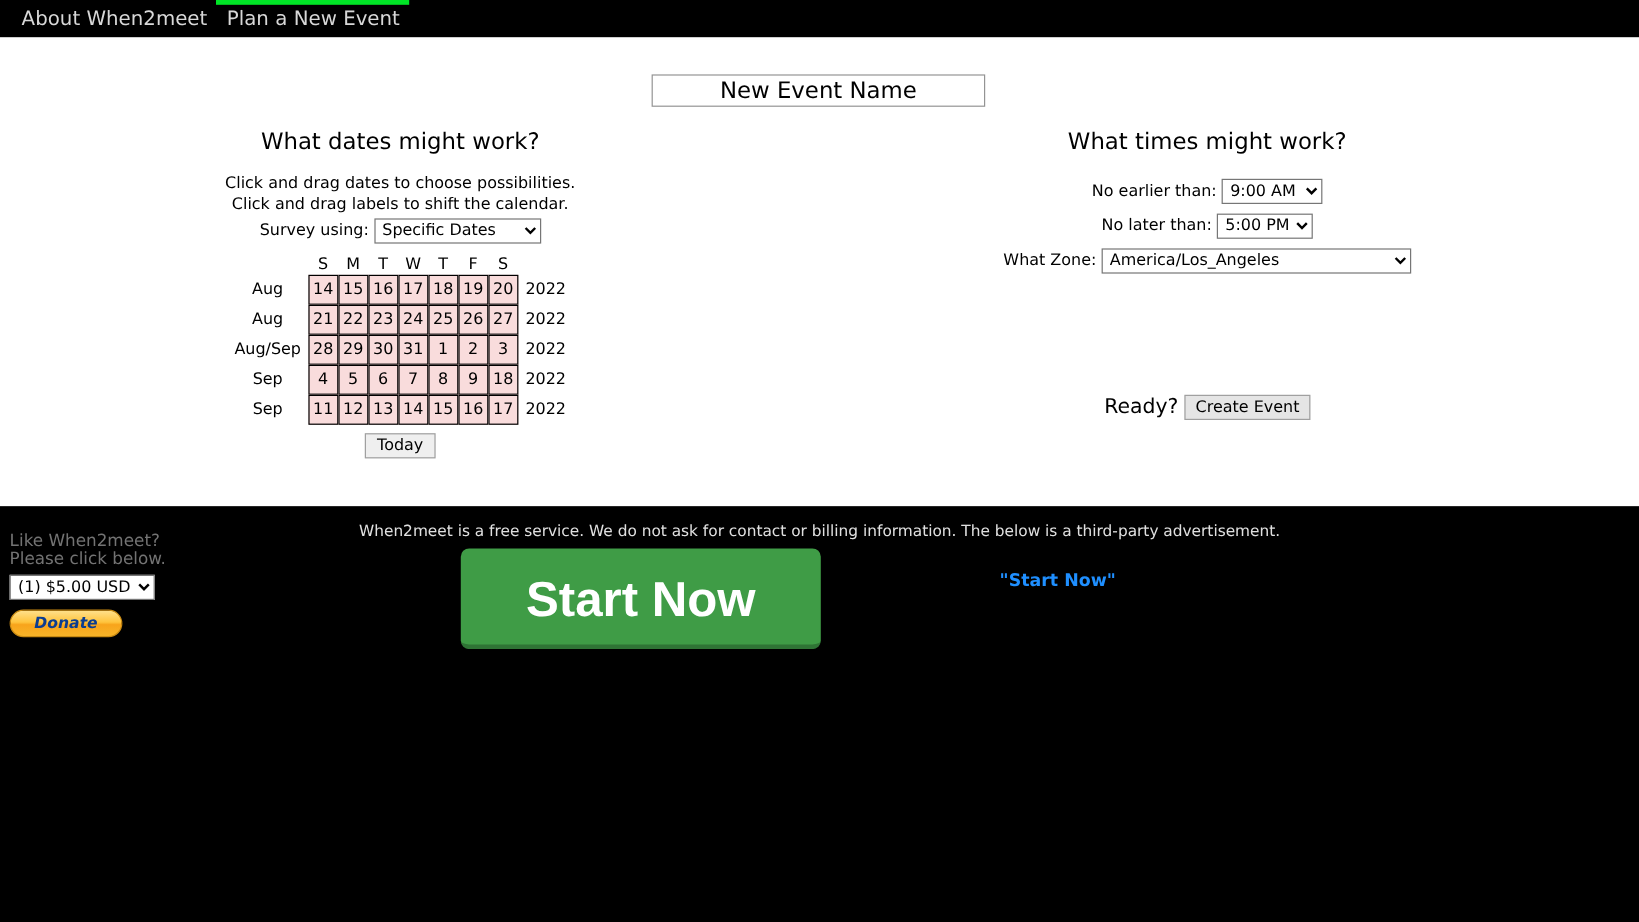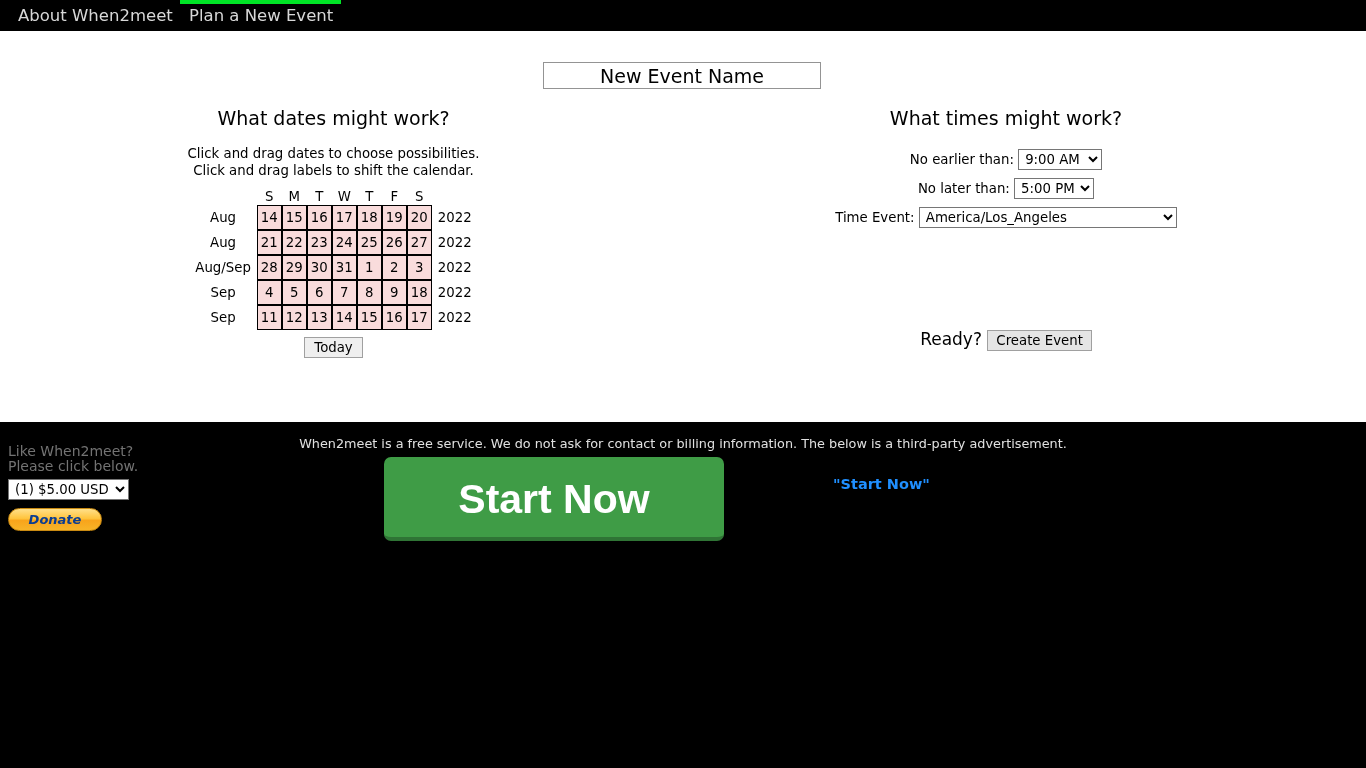--- a/index.html
+++ b/index.html
@@ -246,21 +246,21 @@
     top: 14px;
     width: 1366px;
     text-align: center;
     font-size: 12.8px;
     color: #e0e0e0;
   }
   #ad-start-now {
     position: absolute;
     left: 384px;
     top: 35px;
-    width: 340px;
+    width: 300px;
     height: 84px;
     background: #3f9c46;
     border-radius: 7px;
     border-bottom: 4px solid #2f7435;
     color: #ffffff;
     font-family: "Liberation Sans", "DejaVu Sans", sans-serif;
     font-size: 41px;
     font-weight: bold;
     line-height: 84px;
     text-align: center;
@@ -289,20 +289,24 @@
 
 <div id="content">
 
   <input id="event-name-input" type="text" value="New Event Name" style="">
 
   <div id="dates-panel">
     <div class="panel-heading">What dates might work?</div>
     <div class="hint-line">Click and drag dates to choose possibilities.</div>
     <div class="hint-line">Click and drag labels to shift the calendar.</div>
 
+    <div class="survey-row">
+      <span>Survey using:</span>
+      <select id="survey-using-select"><option>Specific Dates</option><option>Days of the Week</option></select>
+    </div>
 
     <table id="calendar">
       <thead>
         <tr>
           <th></th>
           <th class="cal-dayhead">S</th>
           <th class="cal-dayhead">M</th>
           <th class="cal-dayhead">T</th>
           <th class="cal-dayhead">W</th>
           <th class="cal-dayhead">T</th>
@@ -380,21 +384,21 @@
       <span>No earlier than:</span>
       <select id="no-earlier-select"><option>9:00 AM</option></select>
     </div>
 
     <div class="time-row">
       <span>No later than:</span>
       <select id="no-later-select"><option>5:00 PM</option></select>
     </div>
 
     <div class="time-row">
-      <span>Time Event:</span>
+      <span>What Zone:</span>
       <select id="timezone-select"><option>America/Los_Angeles</option></select>
     </div>
 
     <div id="ready-row">
       <span>Ready?</span>
       <button id="create-event-button">Create Event</button>
     </div>
   </div>
 </div>
 

